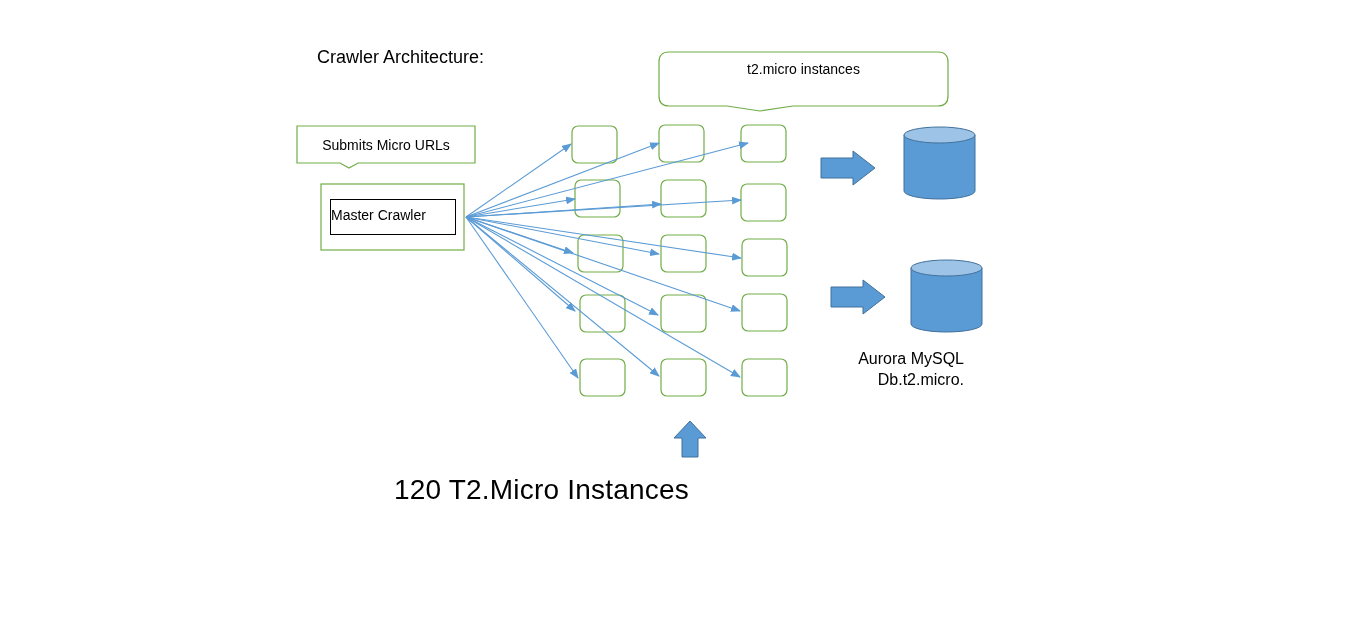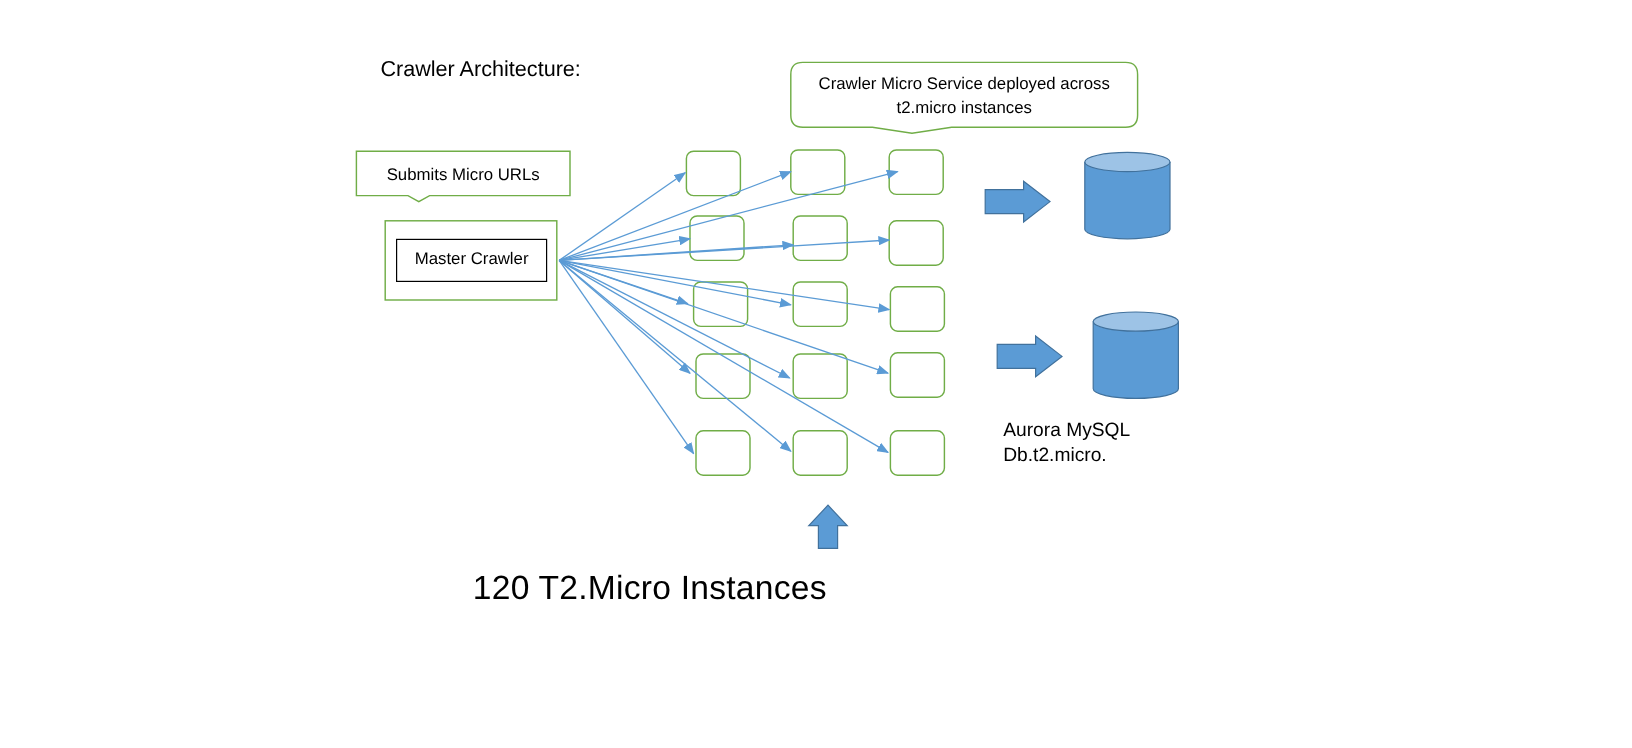--- a/index.html
+++ b/index.html
@@ -2,23 +2,23 @@
 <html><head>
   <meta charset="utf-8">
   <style>
     html, body { margin: 0; padding: 0; background: #ffffff; }
     body { width: 1360px; height: 623px; position: relative; overflow: hidden;
            font-family: "Liberation Sans", "DejaVu Sans", sans-serif; color: #000; }
     .abs { position: absolute; }
     .title { left: 317px; top: 47px; font-size: 18px; }
     .callout-text { font-size: 14px; text-align: center; line-height: 20px; }
     .big-label { left: 394px; top: 474px; font-size: 28px; letter-spacing: 0.2px; text-align: right; }
-    .db-label { left: 836px; top: 348px; width: 128px; text-align: left; font-size: 16px; line-height: 21px; }
+    .db-label { left: 836px; top: 348px; width: 128px; text-align: right; font-size: 16px; line-height: 21px; }
     .master-inner { left: 330px; top: 199px; width: 126px; height: 36px; border: 1.5px solid #000;
-                    box-sizing: border-box; font-size: 14px; text-align: center; line-height: 30px; background:#fff; }
+                    box-sizing: border-box; font-size: 14px; line-height: 30px; background:#fff; }
     svg { position: absolute; left: 0; top: 0; }
   </style>
 </head>
 <body>
 
 <svg id="diagram-svg" width="1360" height="623" viewBox="0 0 1360 623">
   <defs>
     <marker id="ah" markerWidth="10" markerHeight="8" refX="9" refY="4" orient="auto" markerUnits="userSpaceOnUse">
       <path d="M0,0 L10,4 L0,8 Z" fill="#5B9BD5"></path>
     </marker>
@@ -78,21 +78,20 @@
     <path d="M911,268 L911,324 A35.5,8 0 0 0 982,324 L982,268" fill="#5B9BD5" stroke="#41719C" stroke-width="1"></path>
     <ellipse cx="946.5" cy="268" rx="35.5" ry="8" fill="#9DC3E6" stroke="#41719C" stroke-width="1"></ellipse>
   </g>
 </svg>
 
 <div class="abs title">Crawler Architecture:</div>
 
 <div class="abs callout-text" style="left:297px; top:135px; width:178px;">Submits Micro URLs</div>
 
 <div class="abs callout-text" style="left:659px; top:59px; width:289px;">
-  <div>Crawler Micro Service deployed across</div>
   <div>t2.micro instances</div>
 </div>
 
 <div class="abs master-inner">Master Crawler</div>
 
 <div class="abs db-label">
   <div>Aurora MySQL</div>
   <div>Db.t2.micro.</div>
 </div>
 

